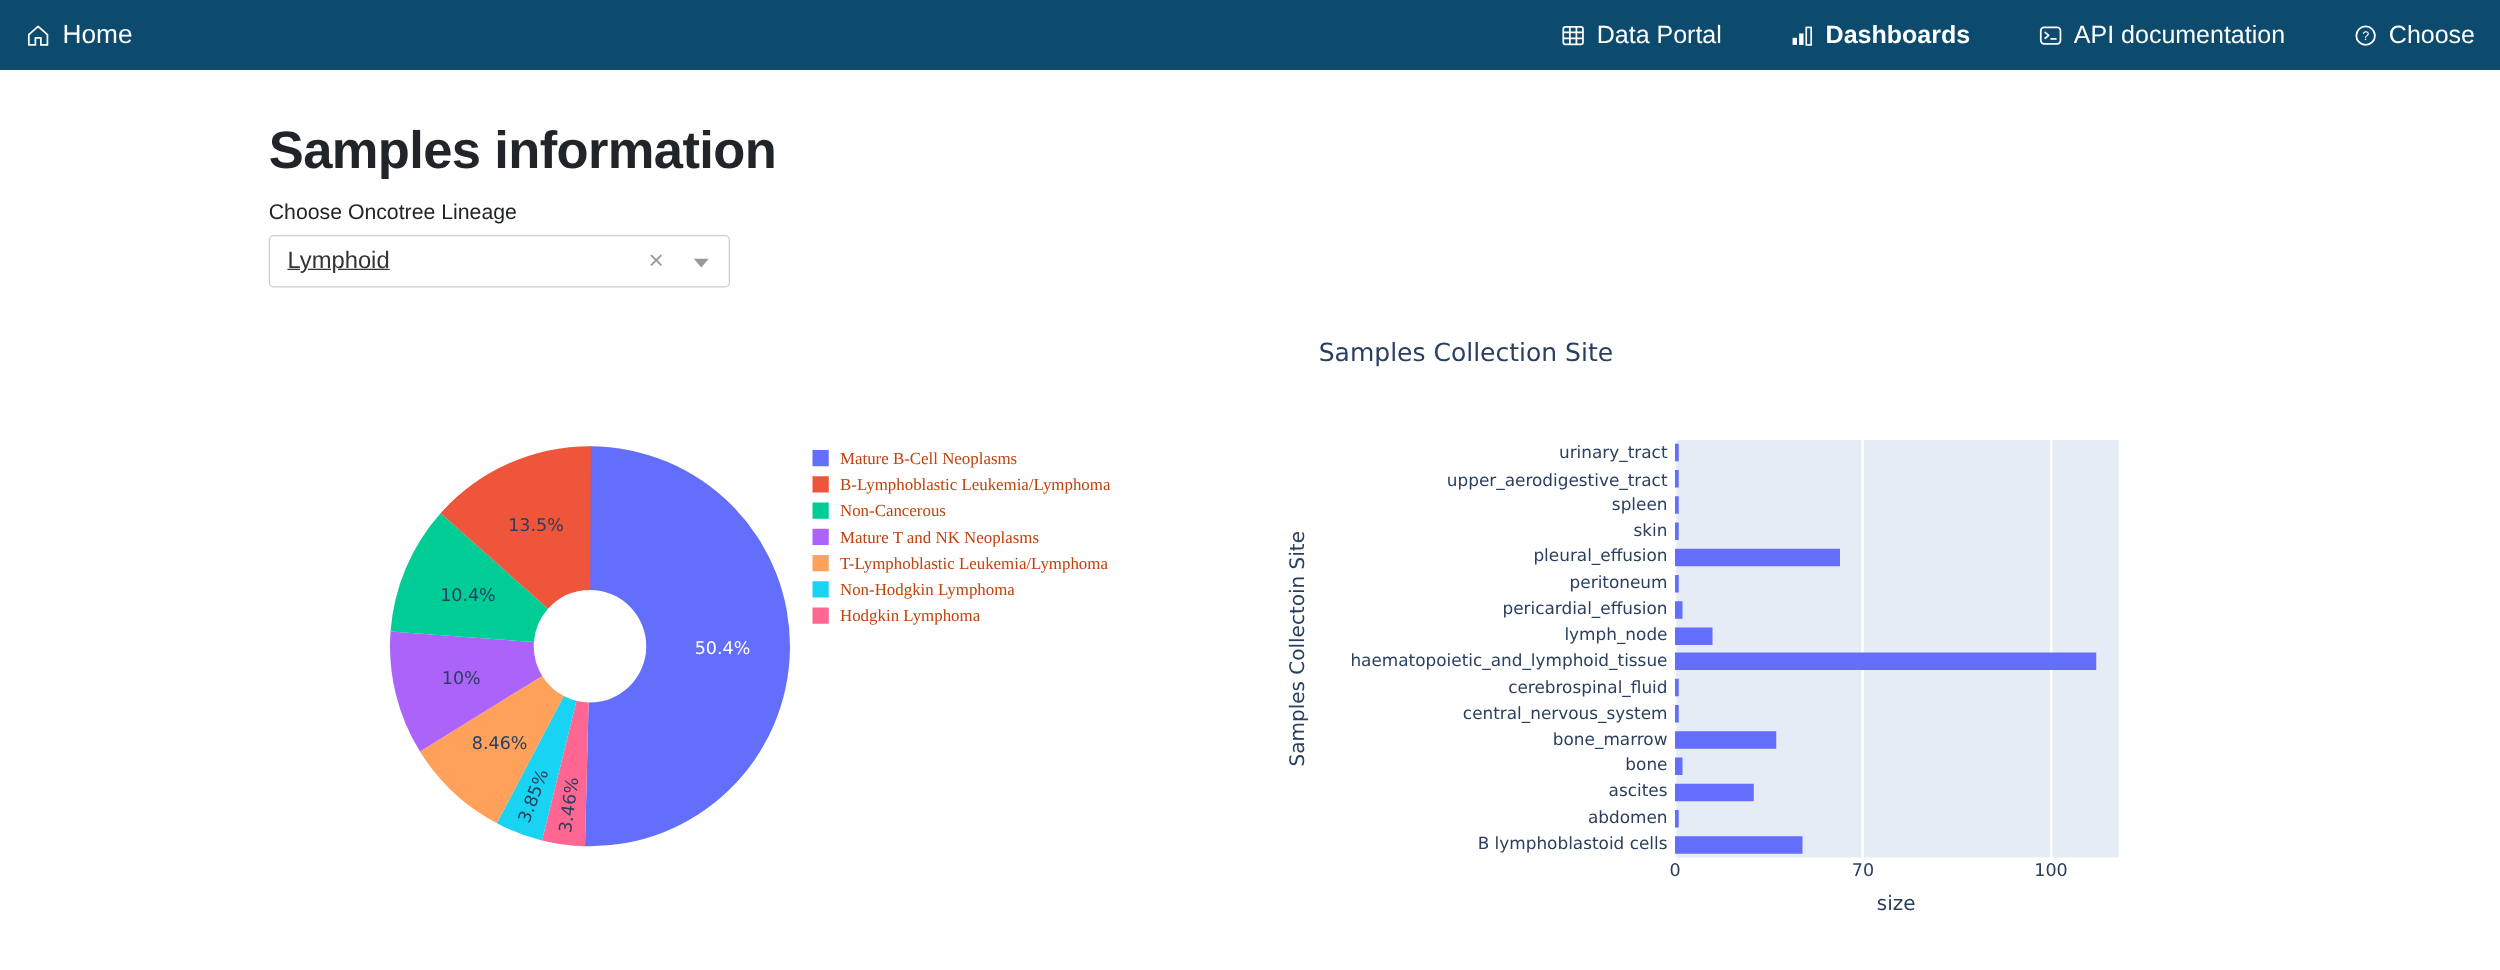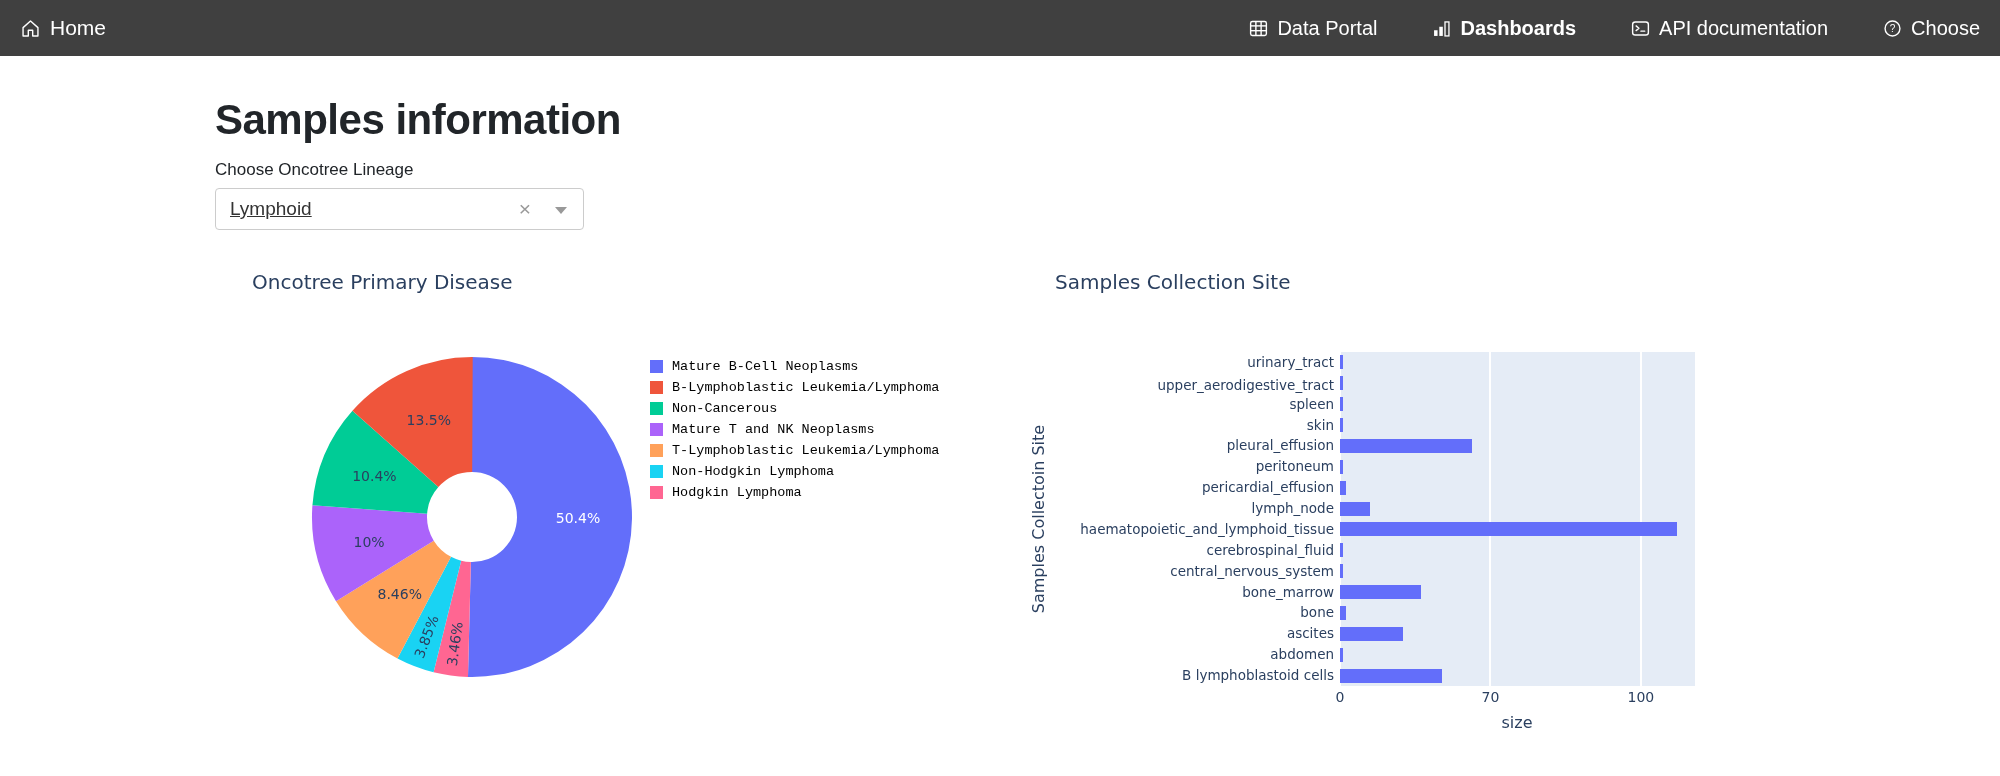--- a/index.html
+++ b/index.html
@@ -35,21 +35,21 @@
 
   
   .chart-title{position:absolute;font-size:20px;color:#2a3f5f;
                font-family:"DejaVu Sans",sans-serif;}
   .pie-svg{position:absolute;left:302px;top:347px;}
   .pie-svg text{font-family:"DejaVu Sans",sans-serif;}
 
   .legend{position:absolute;left:650px;top:356px;}
   .legend-row{display:flex;align-items:center;height:21px;gap:9px;cursor:pointer;}
   .legend-swatch{width:13px;height:13px;flex:0 0 13px;}
-  .legend-label{font-size:13.5px;color:#000000;font-family:Liberation Mono, monospace;
+  .legend-label{font-size:13.5px;color:#c2410c;font-family:Liberation Serif, serif;
                 white-space:nowrap;}
 
   
   .bar-layer{position:absolute;left:0;top:0;width:2000px;height:776px;}
   .plot-area{position:absolute;left:1340px;top:352px;width:355px;height:334px;
              background:#e5ecf6;}
   .gridline{position:absolute;top:352px;height:334px;width:2px;background:#fff;}
   .bar{position:absolute;height:14px;background:#636efa;}
   .cat-label{position:absolute;width:258px;text-align:right;font-size:13.5px;
              color:#2a3f5f;font-family:"DejaVu Sans",sans-serif;white-space:nowrap;}
@@ -59,21 +59,21 @@
                font-size:16px;color:#2a3f5f;font-family:"DejaVu Sans",sans-serif;}
   .yaxis-title{position:absolute;left:1038px;top:519px;transform:translate(-50%,-50%) rotate(-90deg);
                white-space:nowrap;font-size:16px;color:#2a3f5f;
                font-family:"DejaVu Sans",sans-serif;}
 </style>
 </head>
 <body>
 
 <div id="canvas">
 
-  <div class="navbar" style="background: #404040;">
+  <div class="navbar" style="background: #0c4a6e;">
     <a class="brand">
       <span class="nav-icon">
           <svg viewBox="0 0 24 24">
             <path d="M3.5 11 L12 3.5 L20.5 11 V20.5 H14.5 V14 H9.5 V20.5 H3.5 Z" fill="none" stroke="#fff" stroke-width="1.6" stroke-linejoin="round"></path>
           </svg>
         </span>
       <span>Home</span>
     </a>
     <div class="nav-links">
         <a class="nav-item">
@@ -121,21 +121,20 @@
   </div>
 
   <div class="page-title">Samples information</div>
   <div class="filter-label">Choose Oncotree Lineage</div>
   <div class="dropdown">
     <span class="dropdown-value">Lymphoid</span>
     <span class="dropdown-clear">×</span>
     <span class="dropdown-caret"></span>
   </div>
 
-  <div class="chart-title" style="left:252px;top:270px;">Oncotree Primary Disease</div>
   <svg class="pie-svg" width="340" height="340" viewBox="0 0 340 340">
       <path d="M170 10 A160 160 0 1 1 165.979184729066 329.949470285328 L168.86914570504982 214.9857885177485 A45 45 0 1 0 170 125 Z" fill="#636efa"></path>
       <text x="275.9916306856045" y="171.33200022763538" dy="0.35em" text-anchor="middle" fill="#ffffff" font-size="14">50.4%</text>
       <path d="M165.979184729066 329.949470285328 A160 160 0 0 1 131.5743563044688 325.317320047006 L159.19278771063185 213.68299626322045 A45 45 0 0 0 168.86914570504982 214.9857885177485 Z" fill="#ff6692"></path>
       <text x="152.9206150245522" y="296.8554082759598" dy="0.35em" text-anchor="middle" fill="#2a3f5f" font-size="14" transform="rotate(-82.332 152.9206150245522 296.8554082759598)">3.46%</text>
       <path d="M131.5743563044688 325.317320047006 A160 160 0 0 1 95.48684904630343 311.5902197715352 L149.04317629427285 209.82224931074427 A45 45 0 0 0 159.19278771063185 213.68299626322045 Z" fill="#19d3f3"></path>
       <text x="124.49201455780613" y="289.6370480285813" dy="0.35em" text-anchor="middle" fill="#2a3f5f" font-size="14" transform="rotate(-69.17399999999998 124.49201455780613 289.6370480285813)">3.85%</text>
       <path d="M95.48684904630343 311.5902197715352 A160 160 0 0 1 33.999513646471826 254.28444525298715 L131.7498632130702 193.70500022740265 A45 45 0 0 0 149.04317629427285 209.82224931074427 Z" fill="#ffa15a"></path>
       <text x="97.72982529485901" y="247.54367703487114" dy="0.35em" text-anchor="middle" fill="#2a3f5f" font-size="14">8.46%</text>
       <path d="M33.999513646471826 254.28444525298715 A160 160 0 0 1 10.432141379379345 158.24846838792388 L125.12153976295045 166.6948817341036 A45 45 0 0 0 131.7498632130702 193.70500022740265 Z" fill="#ab63fa"></path>

